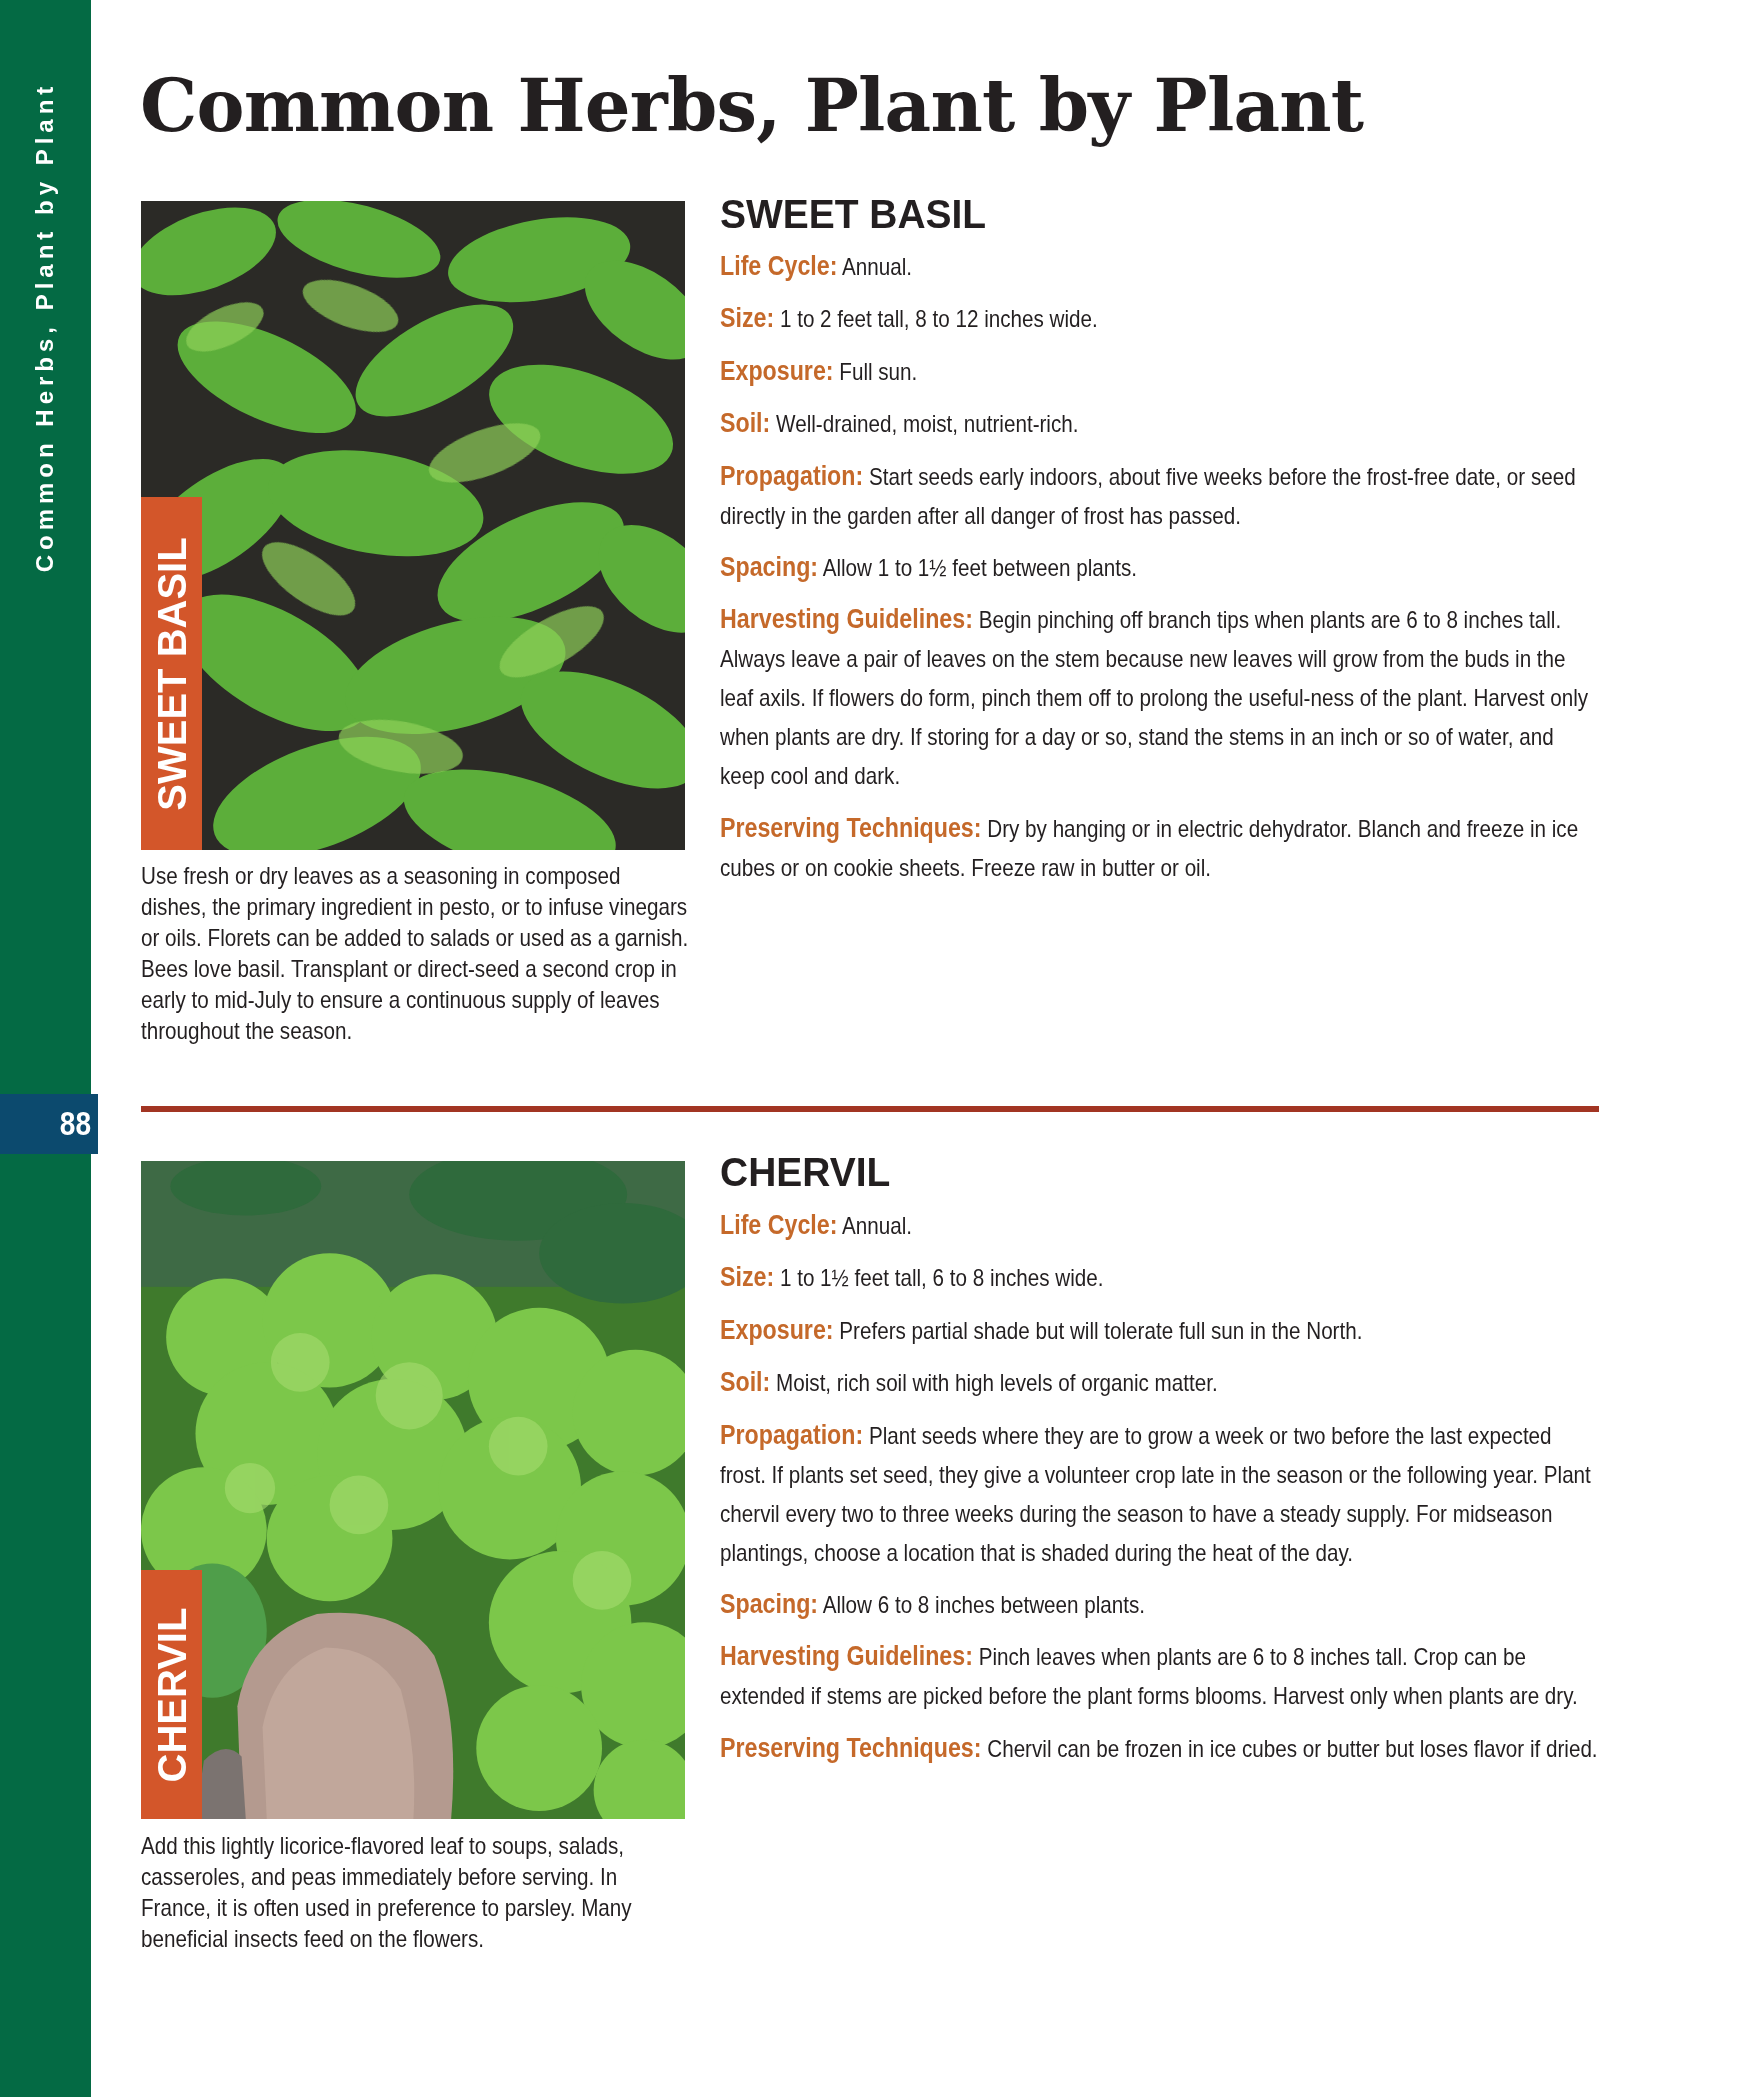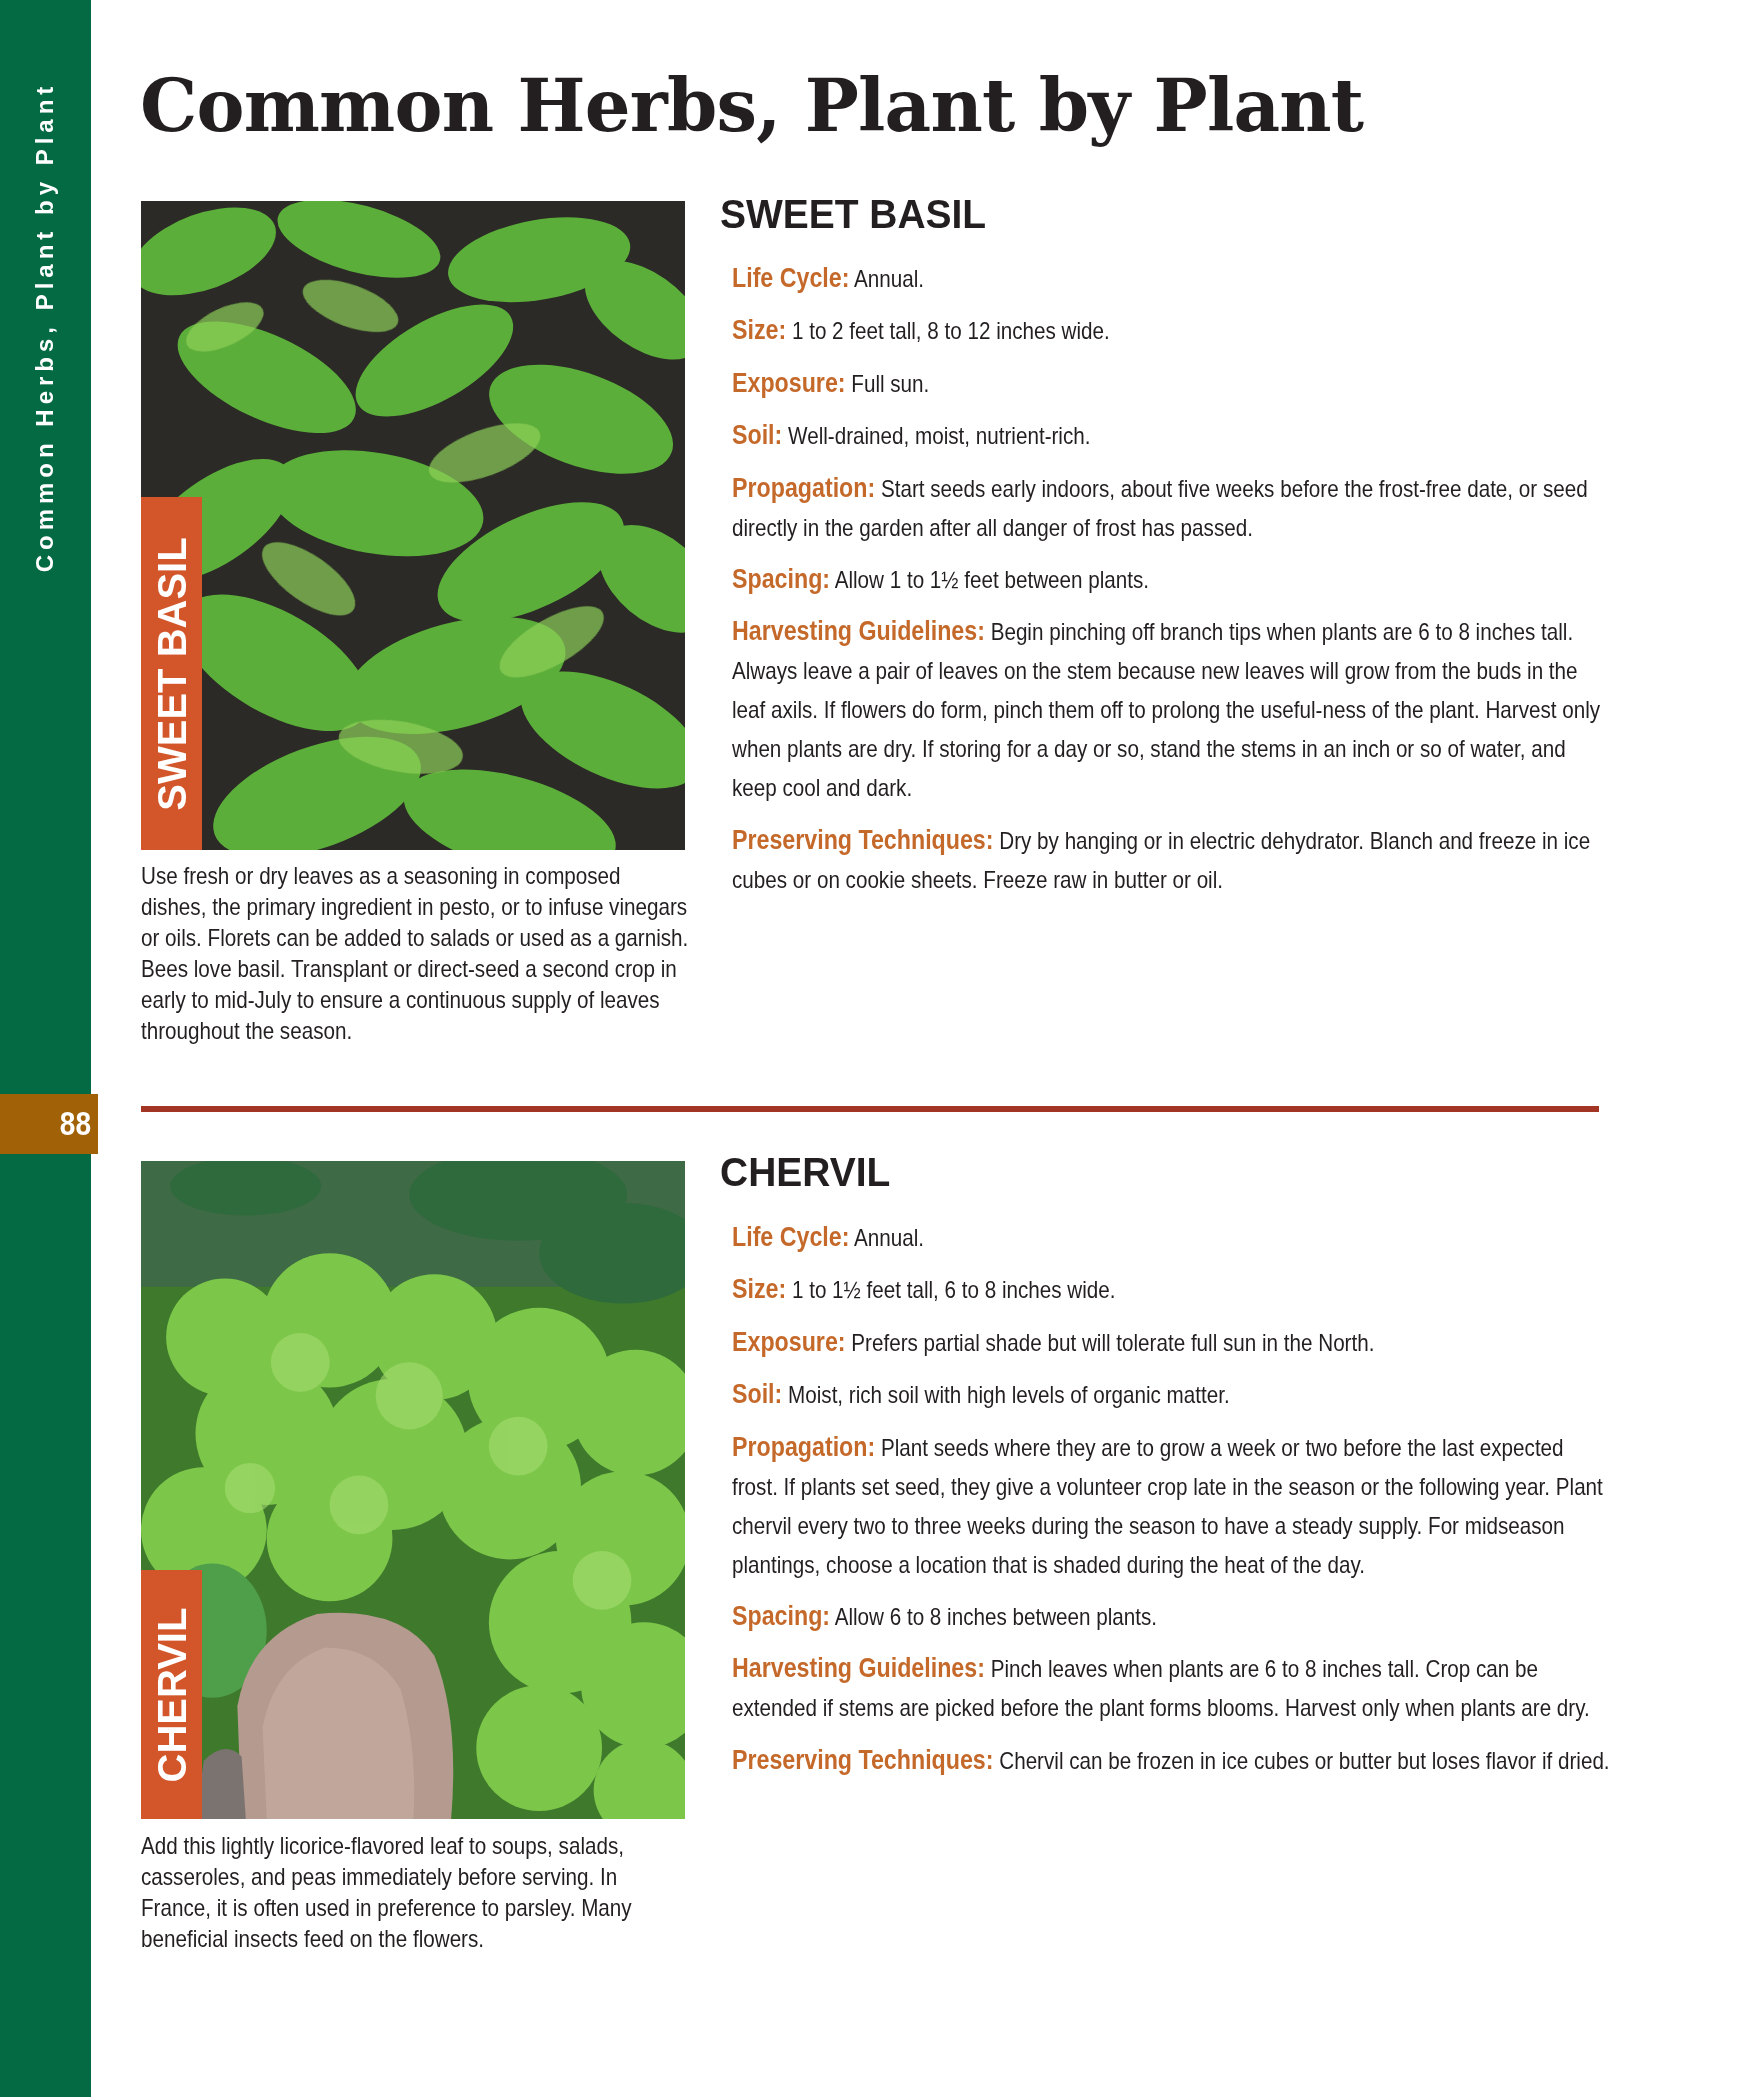--- a/index.html
+++ b/index.html
@@ -1,28 +1,28 @@
 <!DOCTYPE html>
 <html style="font-size:6.7px"><head>
 <meta charset="utf-8">
 <style>
   html, body { margin:0; padding:0; }
   body { width:1763px; height:2266px; position:relative; background:#ffffff; overflow:hidden; font-family:"Liberation Sans", sans-serif; color:#231f20; }
   .sidebar { position:absolute; left:0; top:0; width:91px; height:2266px; background:#046a44; }
   .sidebar-text { position:absolute; left:45px; top:327px; transform:translate(-50%,-50%) rotate(-90deg); white-space:nowrap; color:#ffffff; font-family:"Liberation Sans", sans-serif; font-weight:bold; font-size:24px; letter-spacing:5px; }
-  .page-num-box { position:absolute; left:0; top:1094px; width:98px; height:60px; background:#a16207; }
+  .page-num-box { position:absolute; left:0; top:1094px; width:98px; height:60px; background:#0c4a6e; }
   .page-num { position:absolute; left:0; width:91px; top:0; height:60px; line-height:60px; text-align:right; padding-right:0; color:#ffffff; font-weight:bold; font-size:33px; font-family:"Liberation Sans", sans-serif; transform:scaleX(0.85); transform-origin:right center; }
   .page-title { position:absolute; left:140px; top:63px; margin:0; font-family:"DejaVu Serif", serif; font-weight:bold; font-size:72px; letter-spacing:-0.8px; color:#231f20; white-space:nowrap; }
   .photo { position:absolute; overflow:hidden; }
   .photo svg { display:block; width:100%; height:100%; }
   .photo-label { position:absolute; background:#d3562a; }
   .photo-label span { position:absolute; left:50%; top:50%; transform:translate(-50%,-50%) rotate(-90deg); white-space:nowrap; color:#ffffff; font-weight:bold; font-size:40px; font-family:"Liberation Sans", sans-serif; }
   .caption { position:absolute; margin:0; font-family:"Liberation Sans", sans-serif; font-size:24px; line-height:31px; color:#231f20; transform:scaleX(0.86); transform-origin:left top; }
   .herb-title { position:absolute; margin:0; font-family:"Liberation Sans", sans-serif; font-weight:bold; font-size:41px; color:#231f20; transform:scaleX(0.95); transform-origin:left top; }
-  .facts { position:absolute; margin:12px; padding:0; list-style:none; }
+  .facts { position:absolute; margin:0; padding:0; list-style:none; }
   .fact { font-family:"Liberation Sans", sans-serif; font-size:24px; line-height:39px; color:#231f20; transform:scaleX(0.86); transform-origin:left top; width:116%; margin-bottom:13.4px; }
   .fact-label { color:#c5692a; font-weight:bold; font-size:27px; }
   .rule { position:absolute; left:141px; top:1106px; width:1458px; height:6.3px; background:#a23523; }
 </style>
 </head>
 <body>
 
 <div class="sidebar">
   <div class="sidebar-text">Common Herbs, Plant by Plant</div>
 </div>

